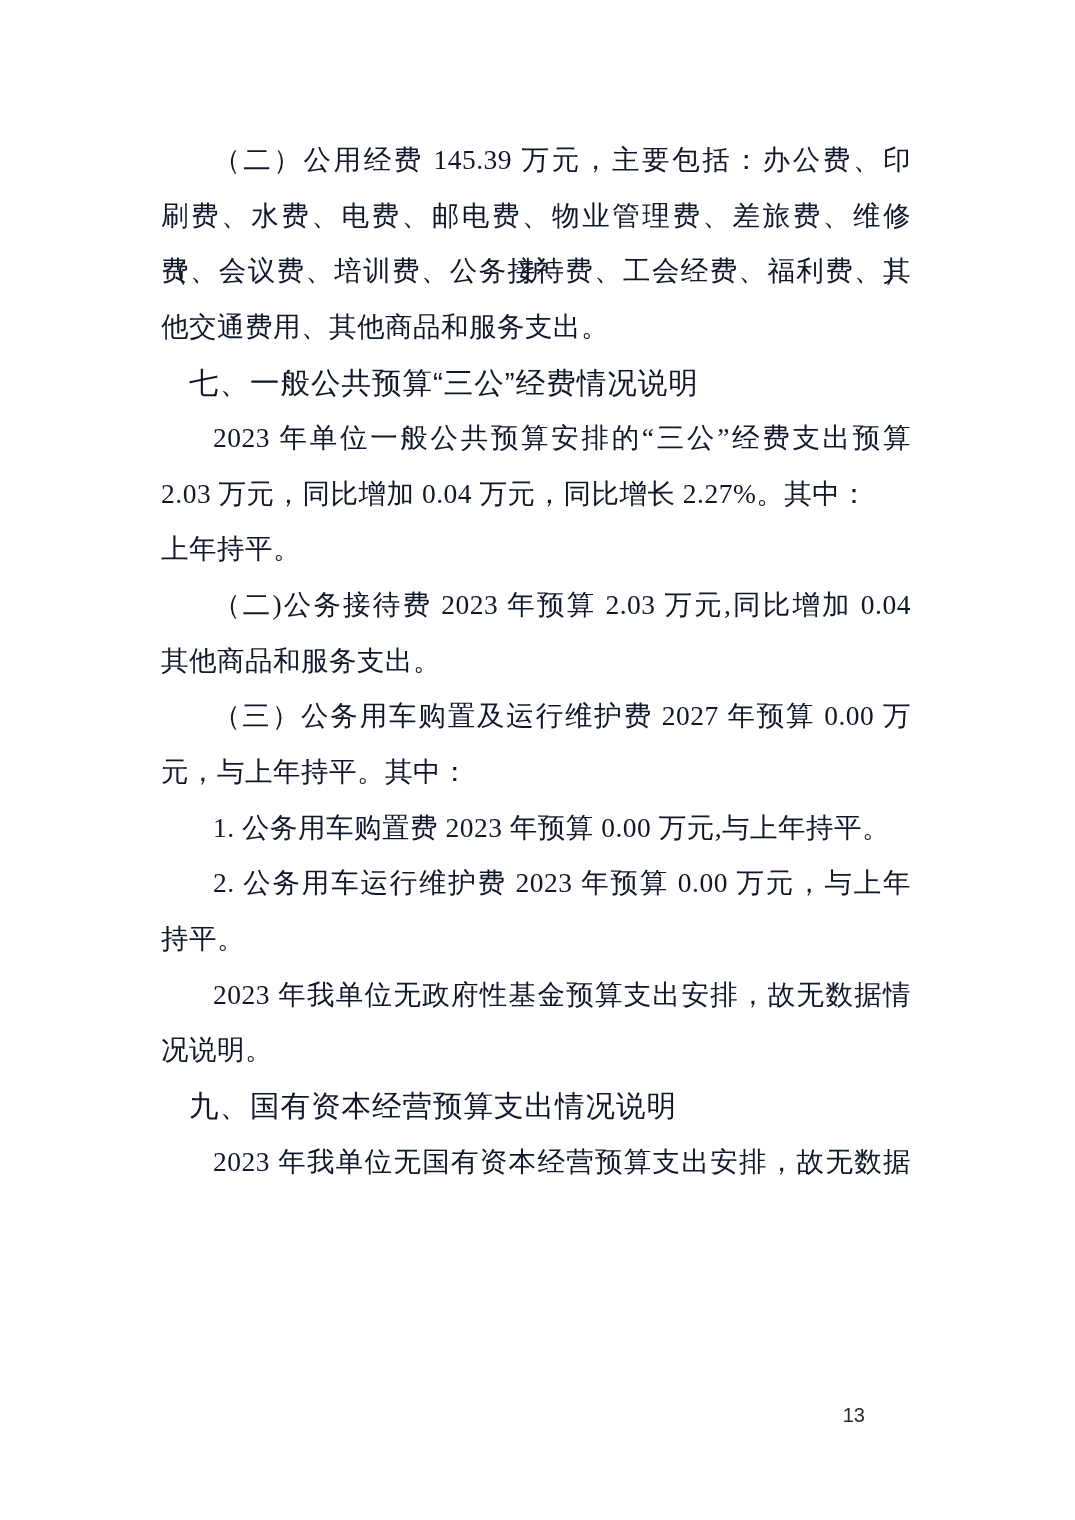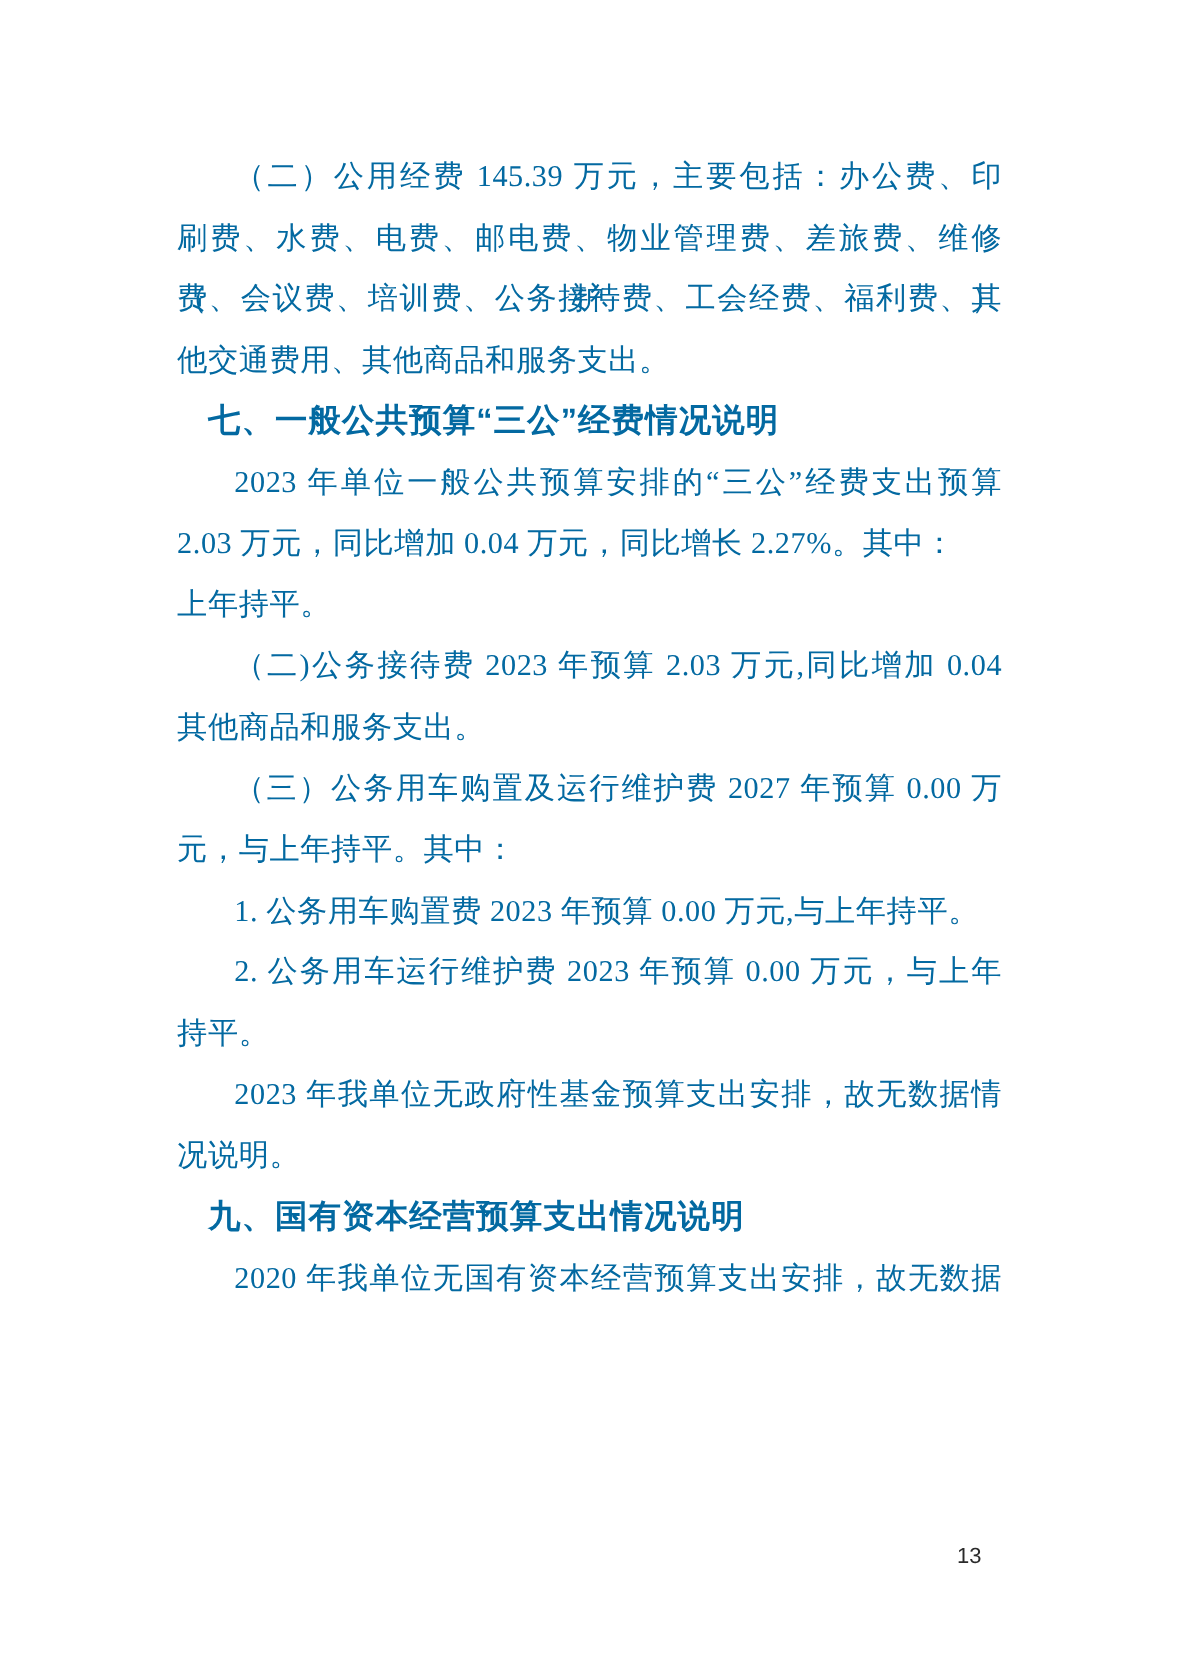--- a/index.html
+++ b/index.html
@@ -22,43 +22,43 @@
     top: 132px;
     width: 750px;
   }
   .ln {
     height: 55.65px;
     line-height: 55.65px;
     font-size: 27.5px;
     letter-spacing: 0.5px;
     white-space: nowrap;
     text-align: left;
-    color: #0369a1;
+    color: #0f172a;
   }
   .ln.fill {
     white-space: normal;
     text-align: justify;
     text-align-last: justify;
   }
   .ln.ind {
     text-indent: 52px;
   }
   .ln.hd {
     font-family: "Liberation Sans", "DejaVu Sans", sans-serif;
-    font-weight: 700;
+    font-weight: 400;
     font-size: 29.5px;
     letter-spacing: 1px;
     text-indent: 28px;
   }
   .page-number {
     position: absolute;
-    left: 870px;
+    left: 821px;
     top: 1404px;
     width: 44px;
-    text-align: left;
+    text-align: right;
     font-family: "Liberation Sans", "DejaVu Sans", sans-serif;
     font-size: 20px;
     color: #2a2a2a;
   }
 </style>
 </head>
 <body>
 
 <div class="page">
   <div class="content">
@@ -73,16 +73,16 @@
     <div class="ln ind fill">（二)公务接待费 2023 年预算 2.03 万元,同比增加 0.04</div>
     <div class="ln">其他商品和服务支出。</div>
     <div class="ln ind fill">（三）公务用车购置及运行维护费 2027 年预算 0.00 万</div>
     <div class="ln">元，与上年持平。其中：</div>
     <div class="ln ind">1. 公务用车购置费 2023 年预算 0.00 万元,与上年持平。</div>
     <div class="ln ind fill">2. 公务用车运行维护费 2023 年预算 0.00 万元，与上年</div>
     <div class="ln">持平。</div>
     <div class="ln ind fill">2023 年我单位无政府性基金预算支出安排，故无数据情</div>
     <div class="ln">况说明。</div>
     <div class="ln hd">九、国有资本经营预算支出情况说明</div>
-    <div class="ln ind fill">2020 年我单位无国有资本经营预算支出安排，故无数据</div>
+    <div class="ln ind fill">2023 年我单位无国有资本经营预算支出安排，故无数据</div>
   </div>
   <div class="page-number">13</div>
 </div>
 
 </body></html>

